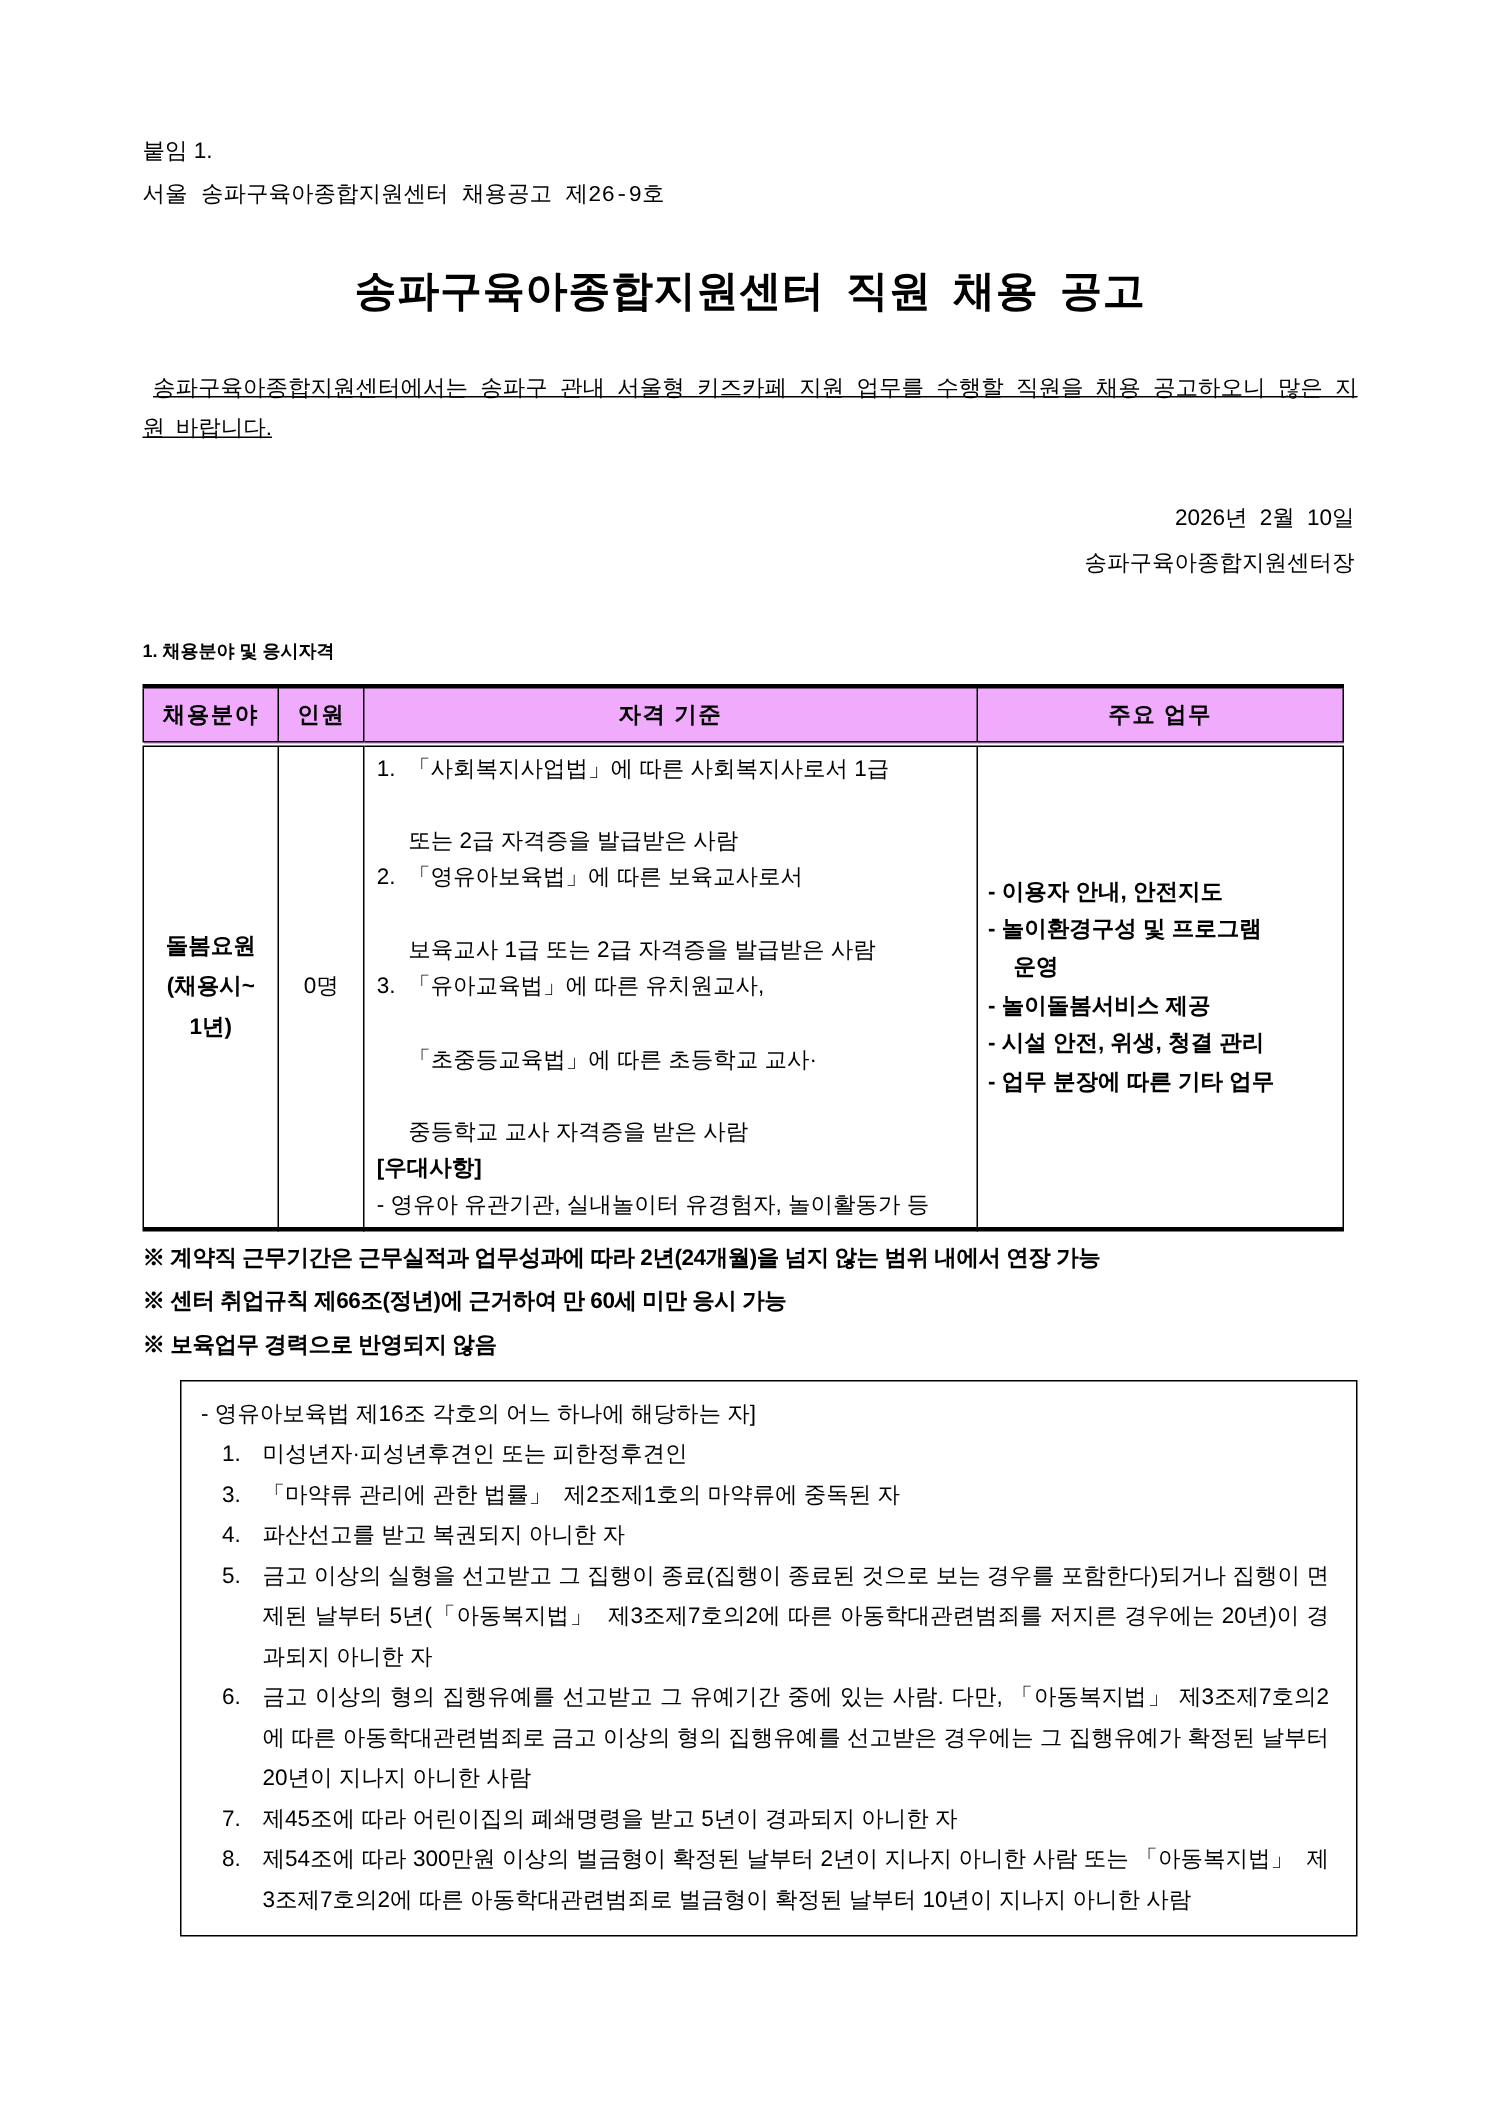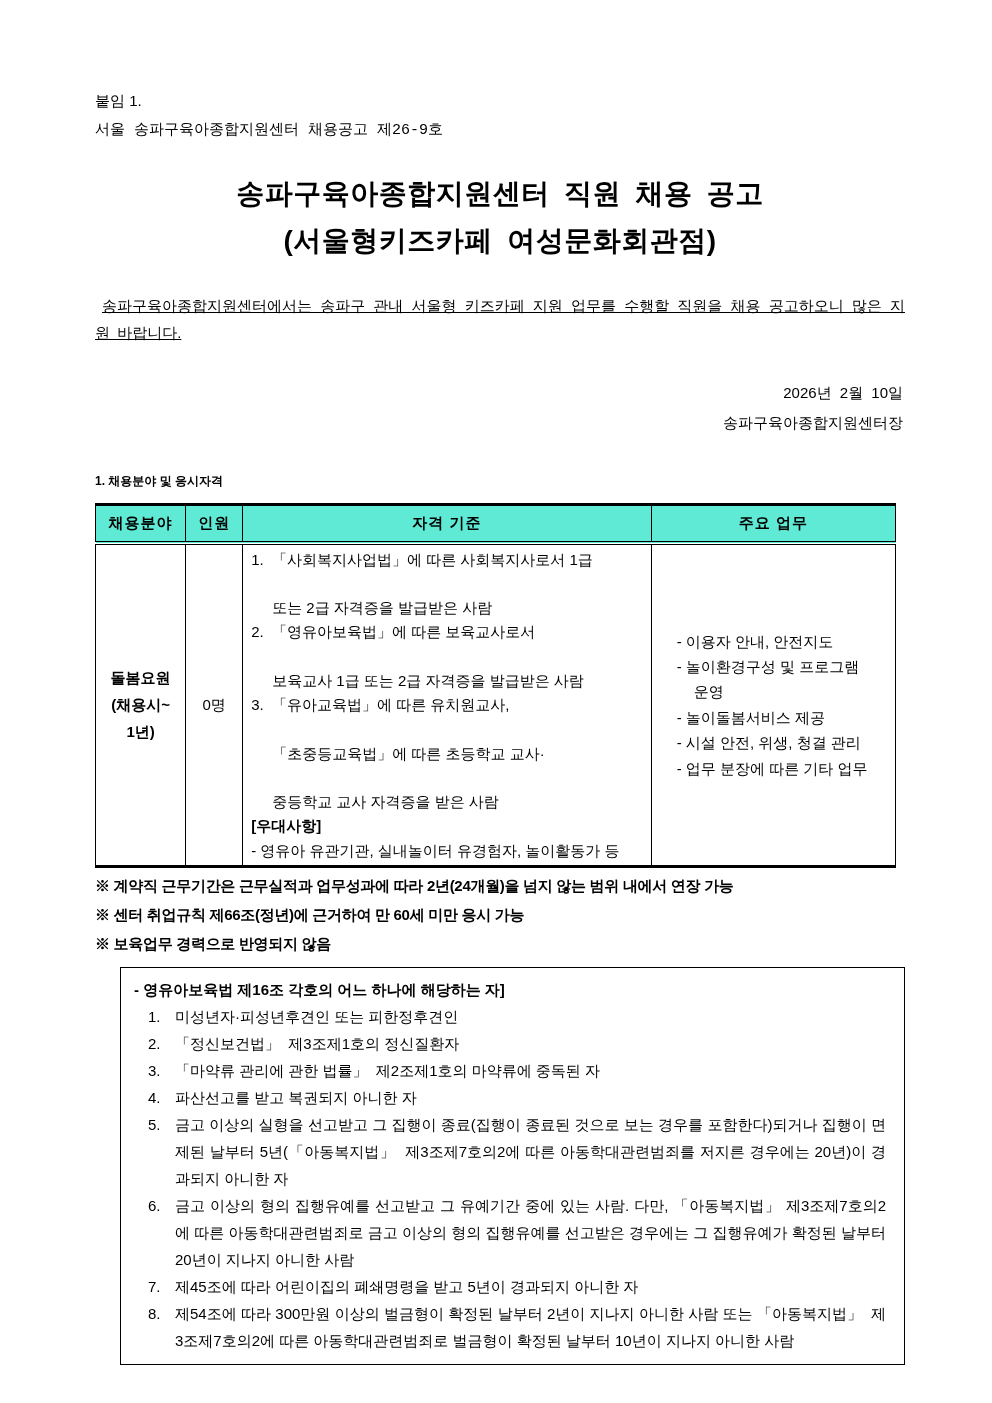--- a/index.html
+++ b/index.html
@@ -33,74 +33,73 @@
   .sec-heading { margin-top: 28px; font-size: 12px; font-weight: bold; line-height: 30px; }
   .sec-heading.regular { font-weight: normal; }
 
   table.recruit {
     margin-top: 7px; width: 801px;
     border-collapse: collapse; table-layout: fixed;
     border-top: 3px solid #000; border-bottom: 3px solid #000;
     border-left: 1px solid #000; border-right: 1px solid #000;
   }
   table.recruit th {
-    background: #5eead4; font-size: 15px; font-weight: bold;
+    background: #f0abfc; font-size: 15px; font-weight: bold;
     height: 38px; text-align: center; vertical-align: middle;
     border-left: 1px solid #000; border-bottom: 4px double #000;
     letter-spacing: 1px;
   }
   table.recruit th:first-child { border-left: none; }
   table.recruit td {
     border-left: 1px solid #000; vertical-align: middle;
     font-size: 15px; height: 218px;
   }
   table.recruit td:first-child { border-left: none; }
   .col1 { width: 90px; } .col2 { width: 57px; } .col3 { width: 408px; } .col4 { width: 244px; }
 
   td.cell-field { text-align: center; font-weight: bold; line-height: 27px; }
   td.cell-count { text-align: center; line-height: 27px; }
 
   td.cell-qual { vertical-align: top; padding: 3px 4px 2px 8px; }
   .qline { line-height: 24.4px; white-space: pre-wrap; text-align: justify; }
   .qline.cont { padding-left: 21px; margin-top: 24px; }
   .qline.bold { font-weight: bold; }
 
-  td.cell-duty { vertical-align: middle; padding: 2px 18px; }
+  td.cell-duty { vertical-align: middle; padding: 2px 0; font-weight: bold; }
   .duty { line-height: 25.4px; padding-left: 7px; white-space: pre-wrap; }
   .duty.cont { padding-left: 24px; }
 
   .notes { margin-top: 3px; }
   .note { font-size: 15px; font-weight: bold; line-height: 29px; letter-spacing: -0.3px; }
 
   .sec2 { margin-top: 19px; }
 
   .dq-box {
     margin-top: 9px; margin-left: 25px; width: 785px;
     border: 1px solid #000;
     padding: 8px 18px 10px 13px;
   }
-  .box-title { font-size: 15px; font-weight: bold; line-height: 27px; white-space: pre-wrap; }
+  .box-title { font-size: 15px; font-weight: normal; line-height: 27px; white-space: pre-wrap; }
   .dq-item {
     font-size: 15px; line-height: 27px;
     padding-left: 41px; text-indent: -27px;
     text-align: justify; white-space: pre-wrap;
   }
   .dq-item .no { display: inline-block; width: 27px; text-indent: 0; }
 </style>
 </head>
 <body>
 
 <div class="page">
 
   <p class="attachment">붙임 1.</p>
   <p class="notice-no">서울 송파구육아종합지원센터 채용공고 제26-9호</p>
 
   <div class="doc-title">
     <div class="t-line">송파구육아종합지원센터 직원 채용 공고</div>
-    <div class="t-line">(서울형키즈카페 여성문화회관점)</div>
   </div>
 
   <p class="intro">송파구육아종합지원센터에서는 송파구 관내 서울형 키즈카페 지원 업무를 수행할 직원을 채용 공고하오니 많은 지원 바랍니다.</p>
 
   <div class="date-block">
     <p>2026년 2월 10일</p>
     <p>송파구육아종합지원센터장</p>
   </div>
 
   <h2 class="sec-heading">1. 채용분야 및 응시자격</h2>
@@ -154,21 +153,20 @@
   <div class="notes">
     <p class="note">※ 계약직 근무기간은 근무실적과 업무성과에 따라 2년(24개월)을 넘지 않는 범위 내에서 연장 가능</p>
     <p class="note">※ 센터 취업규칙 제66조(정년)에 근거하여 만 60세 미만 응시 가능</p>
     <p class="note">※ 보육업무 경력으로 반영되지 않음</p>
   </div>
 
 
   <div class="dq-box">
     <p class="box-title">- 영유아보육법 제16조 각호의 어느 하나에 해당하는 자]</p>
     <p class="dq-item"><span class="no">1.</span><span>미성년자·피성년후견인 또는 피한정후견인</span></p>
-    <p class="dq-item"><span class="no">2.</span><span>「정신보건법」  제3조제1호의 정신질환자</span></p>
     <p class="dq-item"><span class="no">3.</span><span>「마약류 관리에 관한 법률」  제2조제1호의 마약류에 중독된 자</span></p>
     <p class="dq-item"><span class="no">4.</span><span>파산선고를 받고 복권되지 아니한 자</span></p>
     <p class="dq-item"><span class="no">5.</span><span>금고 이상의 실형을 선고받고 그 집행이 종료(집행이 종료된 것으로 보는 경우를 포함한다)되거나 집행이 면제된 날부터 5년(「아동복지법」  제3조제7호의2에 따른 아동학대관련범죄를 저지른 경우에는 20년)이 경과되지 아니한 자</span></p>
     <p class="dq-item"><span class="no">6.</span><span>금고 이상의 형의 집행유예를 선고받고 그 유예기간 중에 있는 사람. 다만, 「아동복지법」 제3조제7호의2에 따른 아동학대관련범죄로 금고 이상의 형의 집행유예를 선고받은 경우에는 그 집행유예가 확정된 날부터 20년이 지나지 아니한 사람</span></p>
     <p class="dq-item"><span class="no">7.</span><span>제45조에 따라 어린이집의 폐쇄명령을 받고 5년이 경과되지 아니한 자</span></p>
     <p class="dq-item"><span class="no">8.</span><span>제54조에 따라 300만원 이상의 벌금형이 확정된 날부터 2년이 지나지 아니한 사람 또는 「아동복지법」  제3조제7호의2에 따른 아동학대관련범죄로 벌금형이 확정된 날부터 10년이 지나지 아니한 사람</span></p>
   </div>
 
 </div>
 

